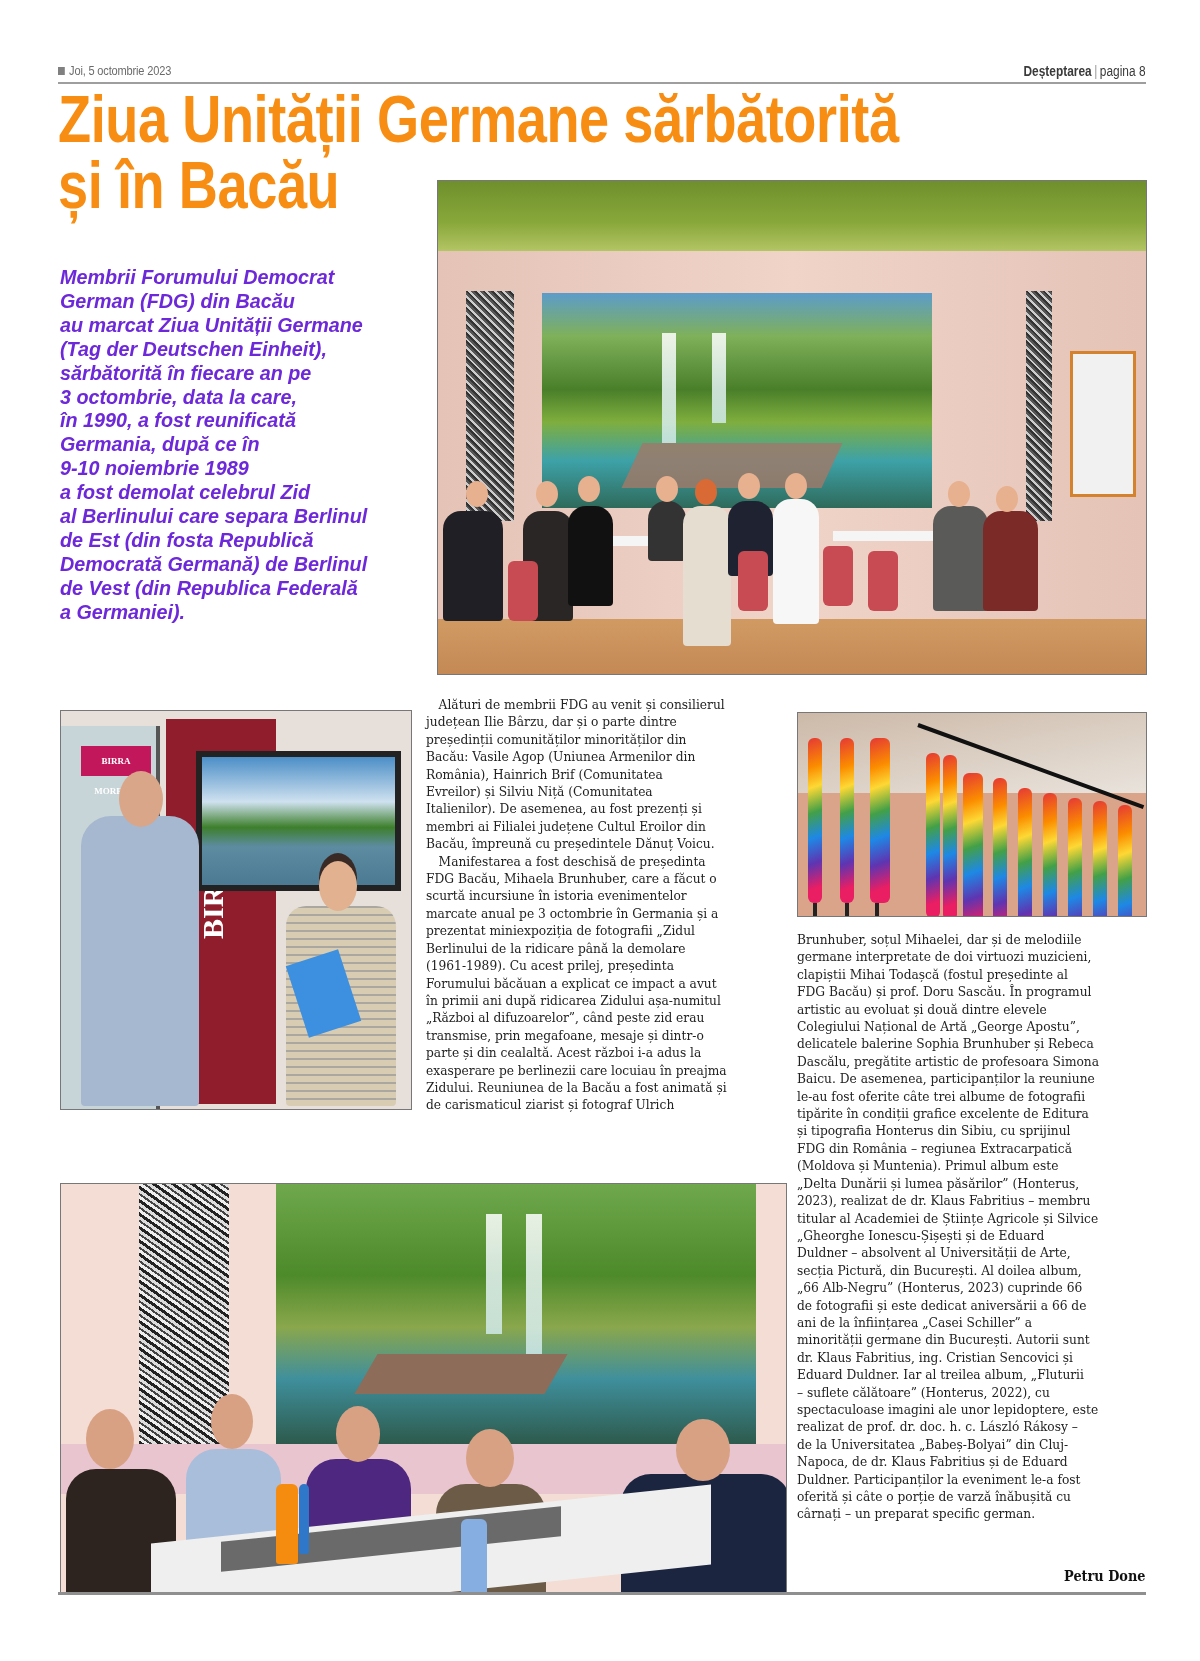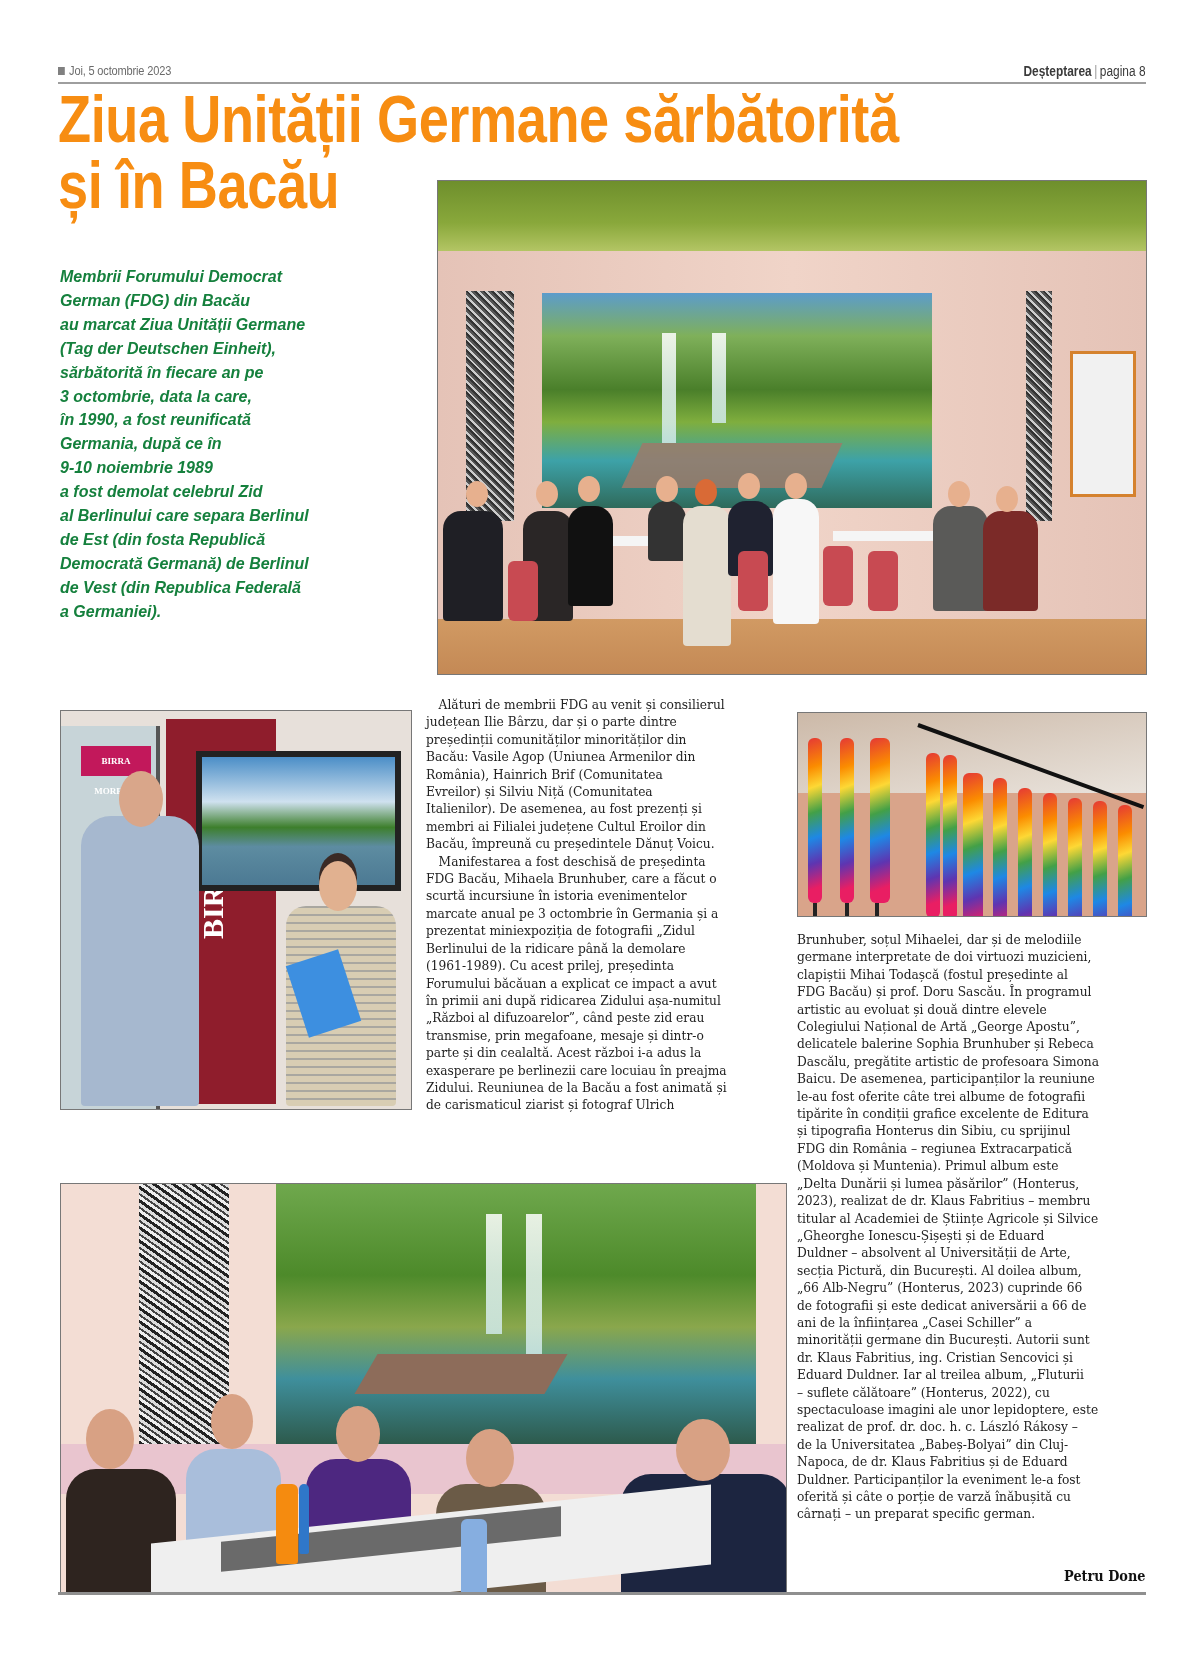--- a/index.html
+++ b/index.html
@@ -10,21 +10,21 @@
   .header .left .sq { display: inline-block; width: 8px; height: 8px; background: #808080; margin-right: 5px; vertical-align: 0px; }
   .header .right { position: absolute; right: 0; top: 3px; font-family: "Liberation Sans", sans-serif; font-size: 14px; color: #3a3a3a; transform: scaleX(0.85); transform-origin: right center; }
   .header .right .paper { font-weight: bold; }
   .header .right .sep { color: #9a9a9a; margin: 0 3px; }
   .rule-top { position: absolute; left: 58px; top: 82px; width: 1088px; height: 2px; background: #9e9e9e; }
 
   .headline { position: absolute; left: 58px; top: 86px; width: 1100px; font-family: "Liberation Sans", sans-serif; font-weight: bold; color: #f78d12; font-size: 66px; line-height: 66px; letter-spacing: -0.5px; transform: scaleX(0.82); transform-origin: left top; white-space: nowrap; }
   .headline .l1 { display: block; width: 1320px; }
   .headline .l2 { display: block; }
 
-  .lead { position: absolute; left: 60px; top: 265px; width: 350px; font-family: "Liberation Sans", sans-serif; font-weight: bold; font-style: italic; color: #15803d; font-size: 17px; line-height: 23.9px; }
+  .lead { position: absolute; left: 60px; top: 265px; width: 350px; font-family: "Liberation Sans", sans-serif; font-weight: bold; font-style: italic; color: #6d28d9; font-size: 21px; line-height: 23.9px; }
   .lead span { display: block; white-space: nowrap; transform: scaleX(0.94); transform-origin: left center; }
 
   .photo { position: absolute; overflow: hidden; border: 1px solid #777; box-sizing: border-box; }
 
   
   #photo-main { left: 437px; top: 180px; width: 710px; height: 495px; background: #e8c4b4; }
   .p1-ceiling { position: absolute; left: 0; top: 0; width: 100%; height: 70px; background: linear-gradient(180deg, #6e8f2c 0%, #89a83b 60%, #b3c564 100%); }
   .p1-wall { position: absolute; left: 0; top: 70px; width: 100%; height: 370px; background: linear-gradient(90deg, #e5c3b7, #f0d4c8 50%, #e5c3b7); }
   .p1-mural { position: absolute; left: 104px; top: 112px; width: 390px; height: 215px; background: linear-gradient(180deg, #5c9ccb 0%, #7fb05a 20%, #4a7f2a 45%, #7fae3e 60%, #3da2a8 78%, #2f6a5b 100%); }
   .p1-mural .fall { position: absolute; width: 14px; height: 110px; top: 40px; background: linear-gradient(180deg, #fff, #cfe9ea); opacity: .85; }

